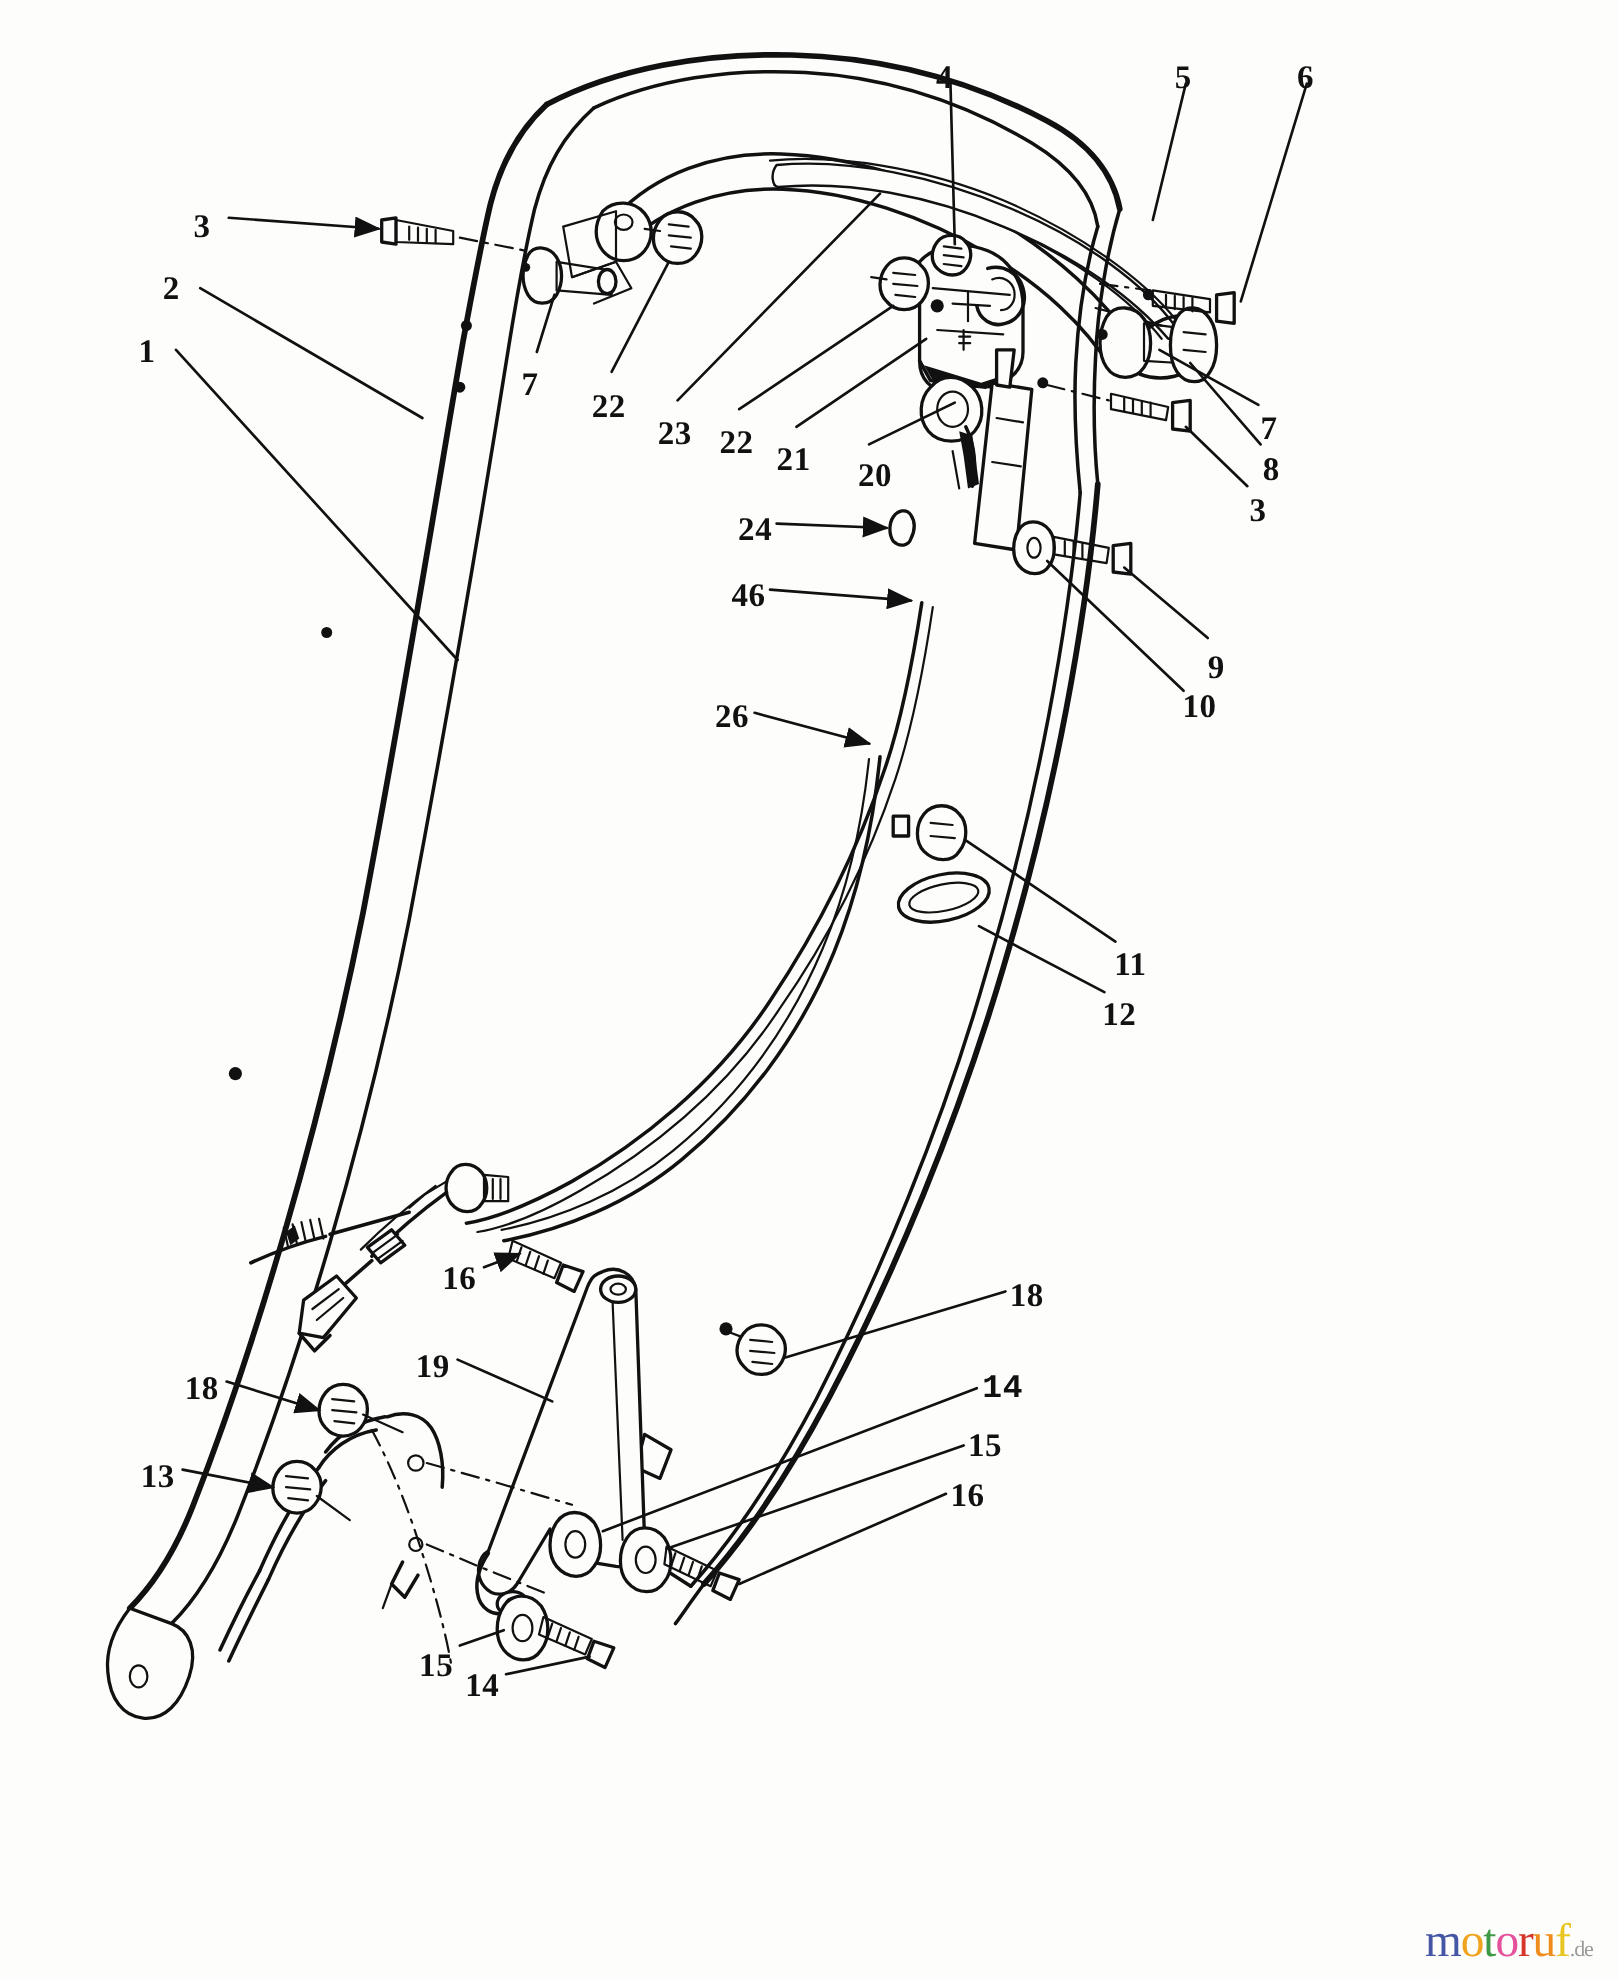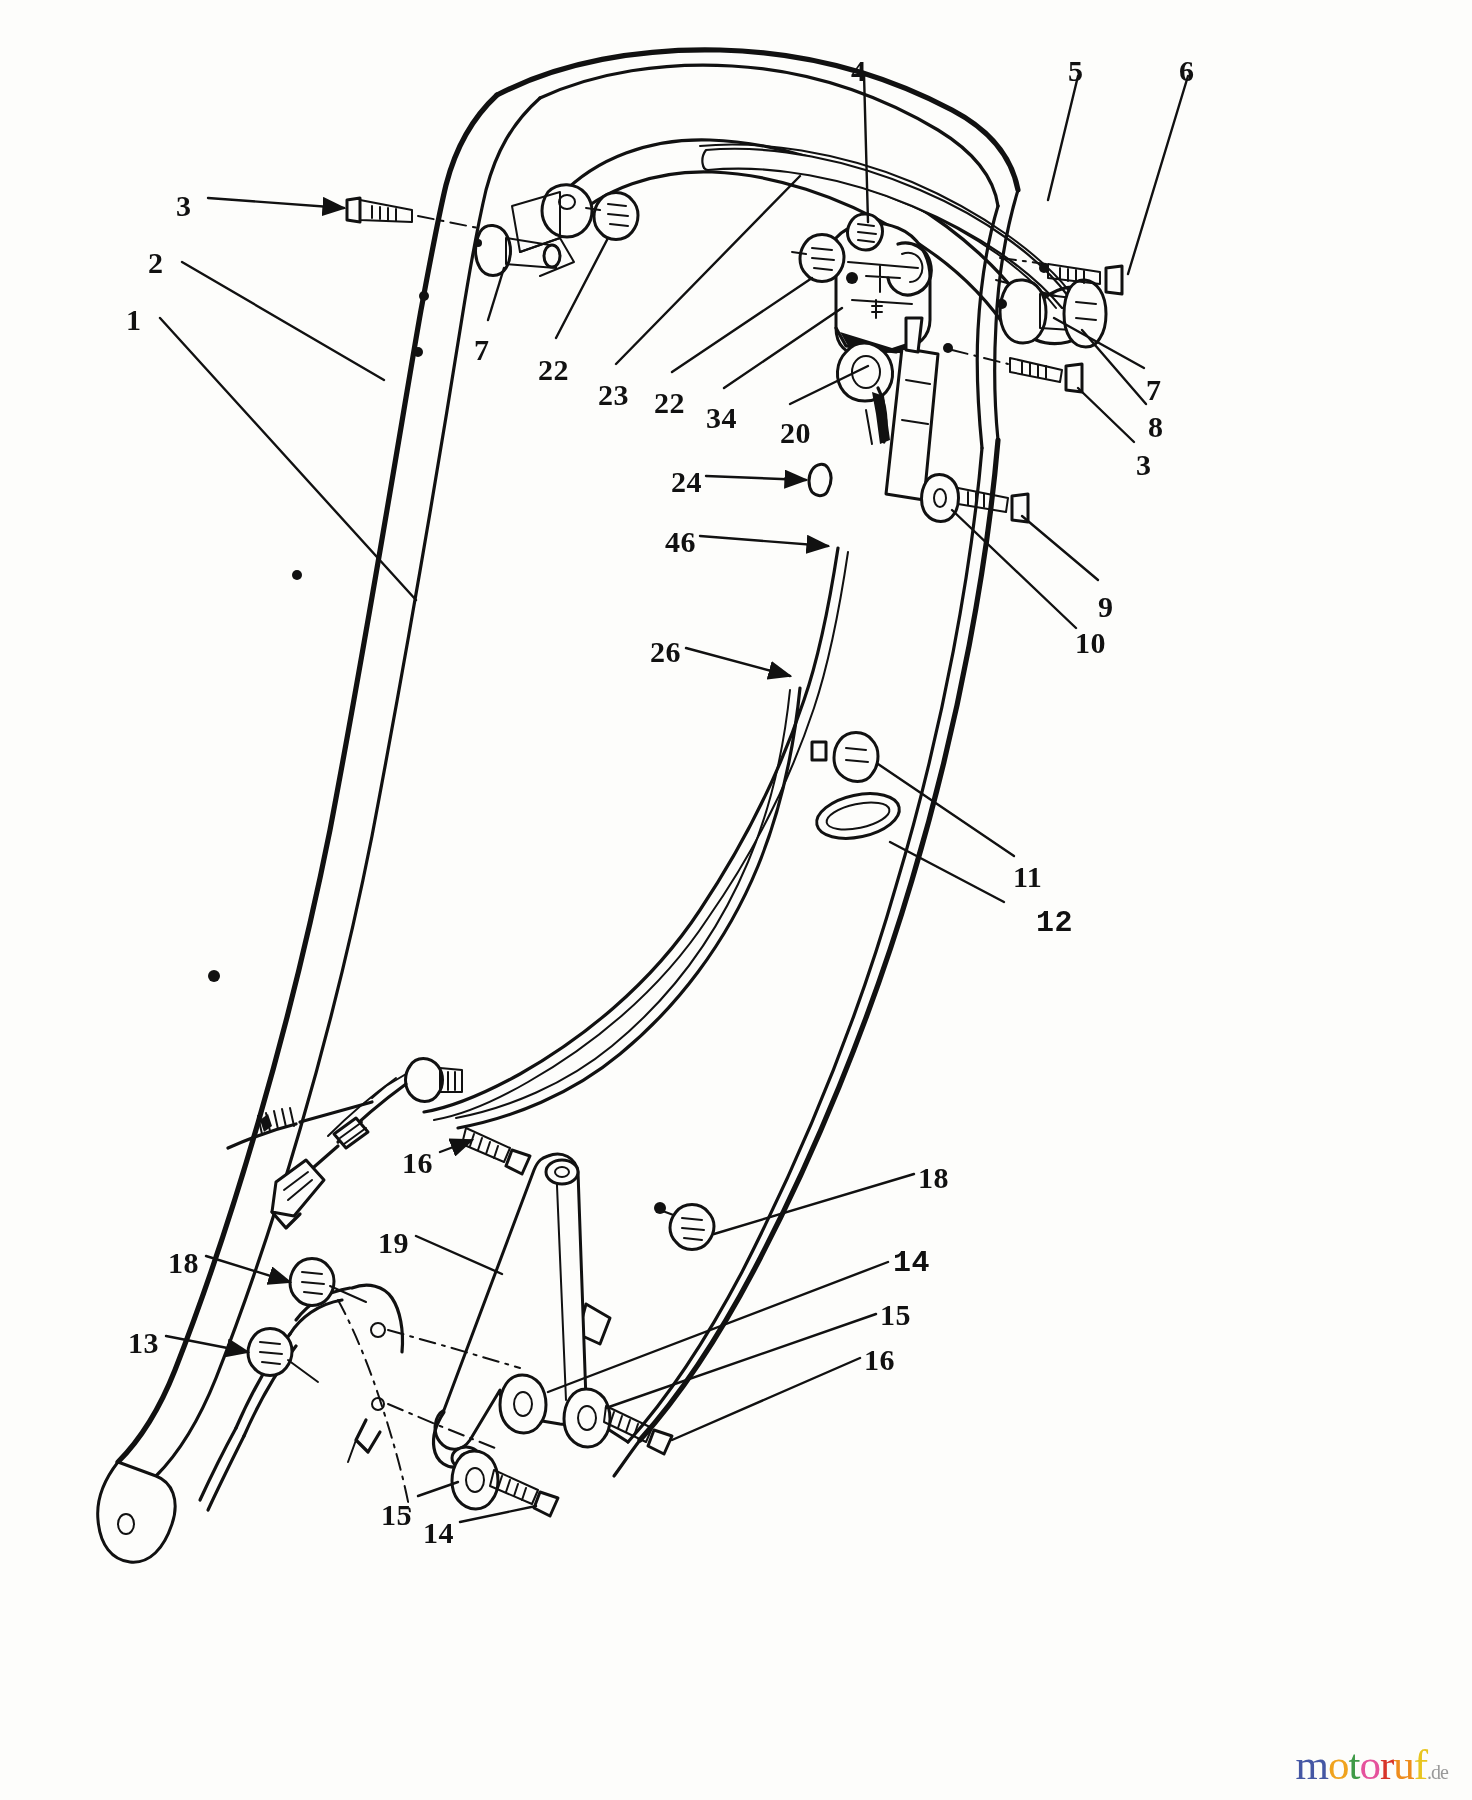--- a/index.html
+++ b/index.html
@@ -424,35 +424,35 @@
     </g>
   </svg>
 
   <div class="callout" style="left:176px; top:191px;">3</div>
   <div class="callout" style="left:148px; top:248px;">2</div>
   <div class="callout" style="left:126px; top:305px;">1</div>
   <div class="callout" style="left:474px; top:335px;">7</div>
   <div class="callout" style="left:538px; top:355px;">22</div>
   <div class="callout" style="left:598px; top:380px;">23</div>
   <div class="callout" style="left:654px; top:388px;">22</div>
-  <div class="callout" style="left:706px; top:403px;">34</div>
+  <div class="callout" style="left:706px; top:403px;">21</div>
   <div class="callout" style="left:780px; top:418px;">20</div>
   <div class="callout" style="left:851px; top:56px;">4</div>
   <div class="callout" style="left:1068px; top:56px;">5</div>
   <div class="callout" style="left:1179px; top:56px;">6</div>
   <div class="callout" style="left:1146px; top:375px;">7</div>
   <div class="callout" style="left:1148px; top:412px;">8</div>
   <div class="callout" style="left:1136px; top:450px;">3</div>
   <div class="callout" style="left:671px; top:467px;">24</div>
   <div class="callout" style="left:665px; top:527px;">46</div>
   <div class="callout" style="left:1098px; top:592px;">9</div>
   <div class="callout" style="left:1075px; top:628px;">10</div>
   <div class="callout" style="left:650px; top:637px;">26</div>
   <div class="callout" style="left:1013px; top:862px;">11</div>
-  <div class="callout" style="left:1036px; top:908px;font-family:Liberation Mono, monospace;">12</div>
+  <div class="callout" style="left:1002px; top:908px;">12</div>
   <div class="callout" style="left:402px; top:1148px;">16</div>
   <div class="callout" style="left:918px; top:1163px;">18</div>
   <div class="callout" style="left:378px; top:1228px;">19</div>
   <div class="callout" style="left:168px; top:1248px;">18</div>
   <div class="callout" style="left:893px; top:1248px;font-family:Liberation Mono, monospace;">14</div>
   <div class="callout" style="left:128px; top:1328px;">13</div>
   <div class="callout" style="left:880px; top:1300px;">15</div>
   <div class="callout" style="left:864px; top:1345px;">16</div>
   <div class="callout" style="left:381px; top:1500px;">15</div>
   <div class="callout" style="left:423px; top:1518px;">14</div>

